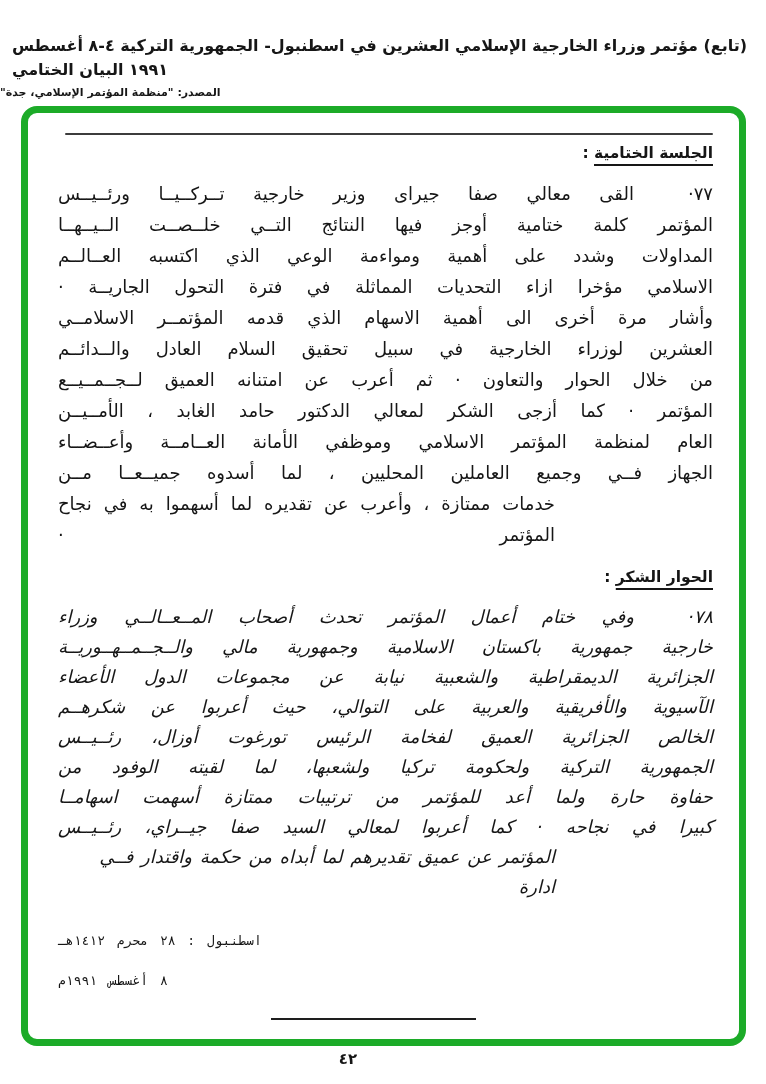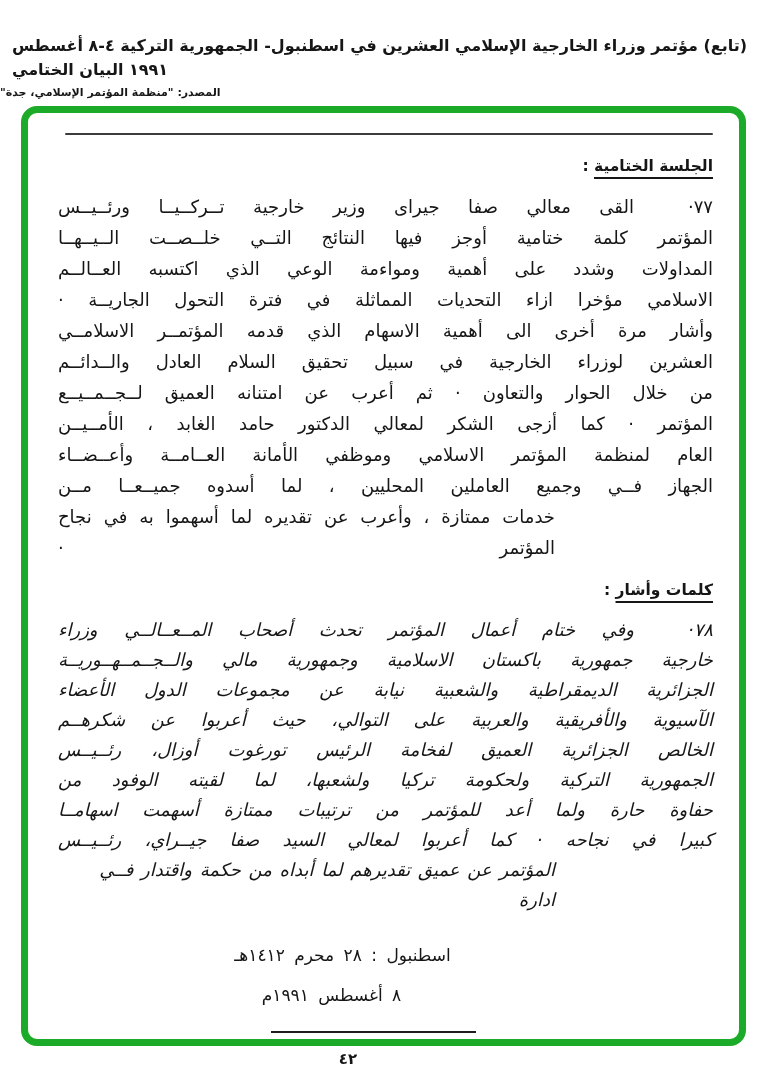--- a/index.html
+++ b/index.html
@@ -30,21 +30,21 @@
   .inner{
     position:absolute;inset:0;
     padding:12px 26px 0 30px;direction:rtl;box-sizing:border-box;
   }
   .scan-edge{
     height:2px;background:#3c3c3c;width:99%;margin:8px 0 0 0;
     border-radius:1px;
   }
   
   .sec-heading{
-    margin:22px 0 0 0;font-size:15.5px;font-weight:bold;
+    margin:9px 0 0 0;font-size:15.5px;font-weight:bold;
     direction:rtl;text-align:right;letter-spacing:1px;
   }
   .sec-heading .u{
     text-decoration:underline;text-underline-offset:6px;
     text-decoration-thickness:1.5px;
   }
   .sec-heading.second{margin-top:18px;}
   
   .para{margin:16px 0 0 0;direction:rtl;}
   .para .line{
@@ -55,22 +55,22 @@
   .para.p78 .line{line-height:30px;font-style:italic;}
   
   .para.p77 .line:last-child{padding-right:158px;box-sizing:border-box;}
   
   .para.p78 .line:last-child{
     padding-right:158px;box-sizing:border-box;
     text-align:right;text-align-last:right;
   }
   
   .date-block{margin:20px 0 0 0;direction:rtl;padding-right:86px;}
-  .date-line{font-size:17px;line-height:40px;text-align:center;
-    letter-spacing:1px;word-spacing:4px;}
+  .date-line{font-size:13px;line-height:40px;text-align:left;
+    letter-spacing:1px;word-spacing:4px;font-family:Liberation Mono, monospace;}
   .date-line.greg{padding-right:22px;}
   
   .end-rule{
     width:205px;height:2px;background:#1e1e1e;
     margin:16px auto 0 auto;transform:translateX(-12px);
   }
   
   .page-num{
     position:absolute;top:1050px;left:0;width:766px;
     text-align:center;font-size:15px;font-weight:bold;
@@ -100,21 +100,21 @@
         <div class="line">الاسلامي مؤخرا ازاء التحديات المماثلة في فترة التحول الجاريــة ·</div>
         <div class="line">وأشار مرة أخرى الى أهمية الاسهام الذي قدمه المؤتمــر الاسلامــي</div>
         <div class="line">العشرين لوزراء الخارجية في سبيل تحقيق السلام العادل والــدائــم</div>
         <div class="line">من خلال الحوار والتعاون · ثم أعرب عن امتنانه العميق لــجــمــيــع</div>
         <div class="line">المؤتمر · كما أزجى الشكر لمعالي الدكتور حامد الغابد ، الأمــيــن</div>
         <div class="line">العام لمنظمة المؤتمر الاسلامي وموظفي الأمانة العــامــة وأعــضــاء</div>
         <div class="line">الجهاز فــي وجميع العاملين المحليين ، لما أسدوه جميــعــا مــن</div>
         <div class="line">خدمات ممتازة ، وأعرب عن تقديره لما أسهموا به في نجاح المؤتمر ·</div>
       </div>
 
-    <h3 class="sec-heading second"><span class="u">كلمات وأشار</span><span> :</span></h3>
+    <h3 class="sec-heading second"><span class="u">الحوار الشكر</span><span> :</span></h3>
 
     <div class="para p78">
 
     <div class="line">٧٨·   وفي ختام أعمال المؤتمر تحدث أصحاب المــعــالــي وزراء</div>
         <div class="line">خارجية جمهورية باكستان الاسلامية وجمهورية مالي والــجــمــهــوريــة</div>
         <div class="line">الجزائرية الديمقراطية والشعبية نيابة عن مجموعات الدول الأعضاء</div>
         <div class="line">الآسيوية والأفريقية والعربية على التوالي، حيث أعربوا عن شكرهــم</div>
         <div class="line">الخالص الجزائرية العميق لفخامة الرئيس تورغوت أوزال، رئــيــس</div>
         <div class="line">الجمهورية التركية ولحكومة تركيا ولشعبها، لما لقيته الوفود من</div>
         <div class="line">حفاوة حارة ولما أعد للمؤتمر من ترتيبات ممتازة أسهمت اسهامــا</div>

